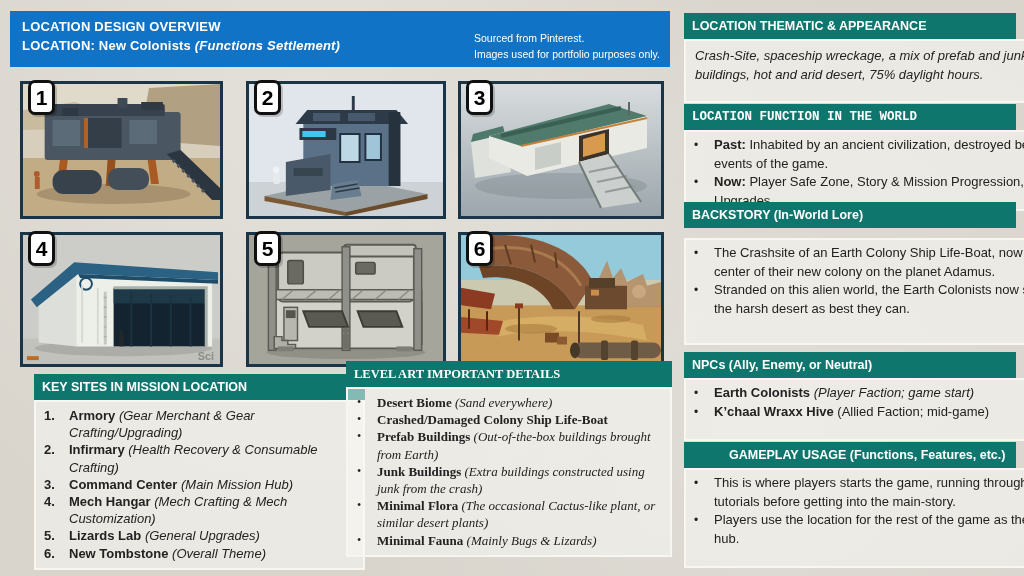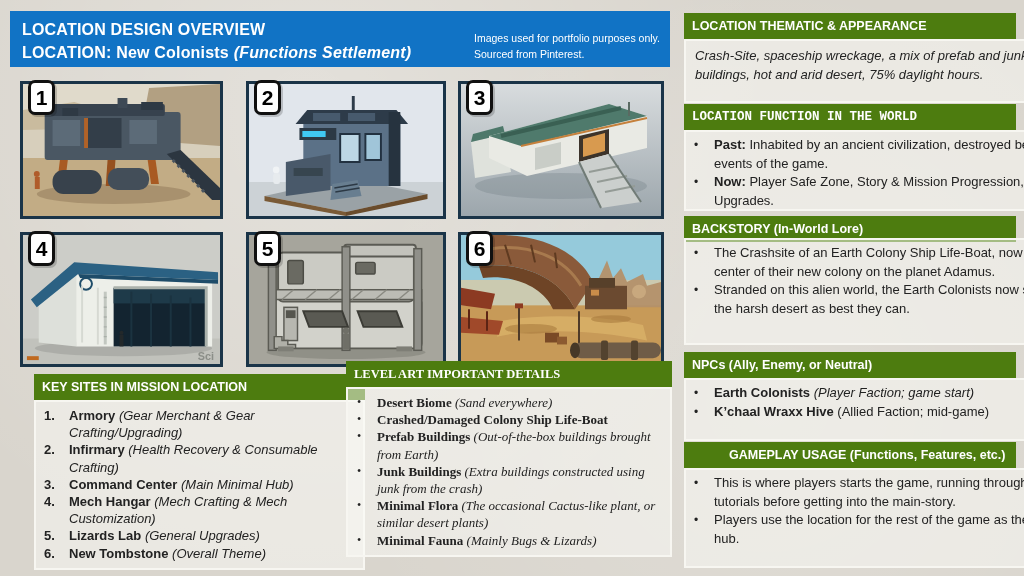--- a/index.html
+++ b/index.html
@@ -13,21 +13,21 @@
       #d9d5cd;
     color:#1f1f1f;
   }
   .abs { position:absolute; }
 
   
   .banner {
     left:10px; top:11px; width:660px; height:56px;
     background:#1173c5; color:#fff; padding:7px 12px;
   }
-  .banner .l1, .banner .l2 { font-weight:bold; font-size:16px; line-height:1.45; letter-spacing:0.2px; }
+  .banner .l1, .banner .l2 { font-weight:bold; font-size:13px; line-height:1.45; letter-spacing:0.2px; }
   .banner .it { font-style:italic; }
   .banner .disc {
     position:absolute; right:10px; top:20px;
     font-size:10.5px; font-weight:normal; line-height:1.5; text-align:left;
   }
 
   
   .imgbox {
     position:absolute; border:3px solid #1a3448; background:#cfd2d4;
   }
@@ -35,21 +35,21 @@
   .badge {
     position:absolute; top:-4px; left:5px; width:27px; height:35px;
     background:#ffffff; border:3px solid #101010; border-radius:7px;
     display:flex; align-items:center; justify-content:center;
     font-weight:bold; font-size:21px; color:#000; z-index:3;
     box-shadow:2px 2px 0 rgba(0,0,0,0.18);
   }
 
   
   .hdr {
-    background:#4d7c0f; color:#fff; font-weight:bold; font-size:12.5px;
+    background:#0f766e; color:#fff; font-weight:bold; font-size:12.5px;
     line-height:16px; padding:5px 8px; height:26px; white-space:nowrap; overflow:hidden;
   }
   .bd {
     background:rgba(252,251,247,0.5); border:2px solid #f7f6f1;
     font-size:13px; color:#222; overflow:hidden;
   }
   .b { font-weight:bold; }
   .i { font-style:italic; }
 
   
@@ -68,22 +68,22 @@
   .rbd  { left:684px; width:400px; padding:4px 6px 4px 4px; }
   .rbd.para { padding:6px 9px; font-style:italic; line-height:18.5px; }
 </style>
 </head>
 <body>
 
 <div class="abs banner">
   <div class="l1">LOCATION DESIGN OVERVIEW</div>
   <div class="l2"><span>LOCATION: New Colonists </span><span class="it">(Functions Settlement)</span></div>
   <div class="disc">
+    <div>Sourced from Pinterest.</div>
     <div>Images used for portfolio purposes only.</div>
-    <div>Sourced from Pinterest.</div>
   </div>
 </div>
 
 <figure class="imgbox" style="left:20px; top:81px; width:203px; height:138px;">
   <span class="badge">1</span>
   <svg viewBox="0 0 200 132" preserveAspectRatio="none">
     <g>
       <rect width="200" height="132" fill="#d7cfbc"></rect>
       <rect width="200" height="34" fill="#e0dacb"></rect>
       <path d="M128 4 L200 0 L200 62 L118 56 Z" fill="#b2a082"></path>
@@ -299,21 +299,21 @@
     <div class="krow">
         <span class="kn">1.</span>
         <span class="kt"><span class="b">Armory</span> <span class="i">(Gear Merchant &amp; Gear Crafting/Upgrading)</span></span>
       </div>
     <div class="krow">
         <span class="kn">2.</span>
         <span class="kt"><span class="b">Infirmary</span> <span class="i">(Health Recovery &amp; Consumable Crafting)</span></span>
       </div>
     <div class="krow">
         <span class="kn">3.</span>
-        <span class="kt"><span class="b">Command Center</span> <span class="i">(Main Minimal Hub)</span></span>
+        <span class="kt"><span class="b">Command Center</span> <span class="i">(Main Mission Hub)</span></span>
       </div>
     <div class="krow">
         <span class="kn">4.</span>
         <span class="kt"><span class="b">Mech Hangar</span> <span class="i">(Mech Crafting &amp; Mech Customization)</span></span>
       </div>
     <div class="krow">
         <span class="kn">5.</span>
         <span class="kt"><span class="b">Lizards Lab</span> <span class="i">(General Upgrades)</span></span>
       </div>
     <div class="krow">
@@ -363,21 +363,21 @@
     <div class="brow">
         <span class="dot">•</span>
         <span class="bt"><span class="b">Past:</span><span> Inhabited by an ancient civilization, destroyed before the events of the game.</span></span>
       </div>
     <div class="brow">
         <span class="dot">•</span>
         <span class="bt"><span class="b">Now:</span><span> Player Safe Zone, Story &amp; Mission Progression, Shops, Upgrades.</span></span>
       </div>
   </div>
 
-  <div class="abs hdr rhdr" style="top:216px;">BACKSTORY (In-World Lore)</div>
+  <div class="abs hdr rhdr" style="top:202px;">BACKSTORY (In-World Lore)</div>
   <div class="abs bd rbd" style="top:238px; height:107px;">
     <div class="brow">
         <span class="dot">•</span>
         <span class="bt">The Crashsite of an Earth Colony Ship Life-Boat, now the center of their new colony on the planet Adamus.</span>
       </div>
     <div class="brow">
         <span class="dot">•</span>
         <span class="bt">Stranded on this alien world, the Earth Colonists now survive the harsh desert as best they can.</span>
       </div>
   </div>

